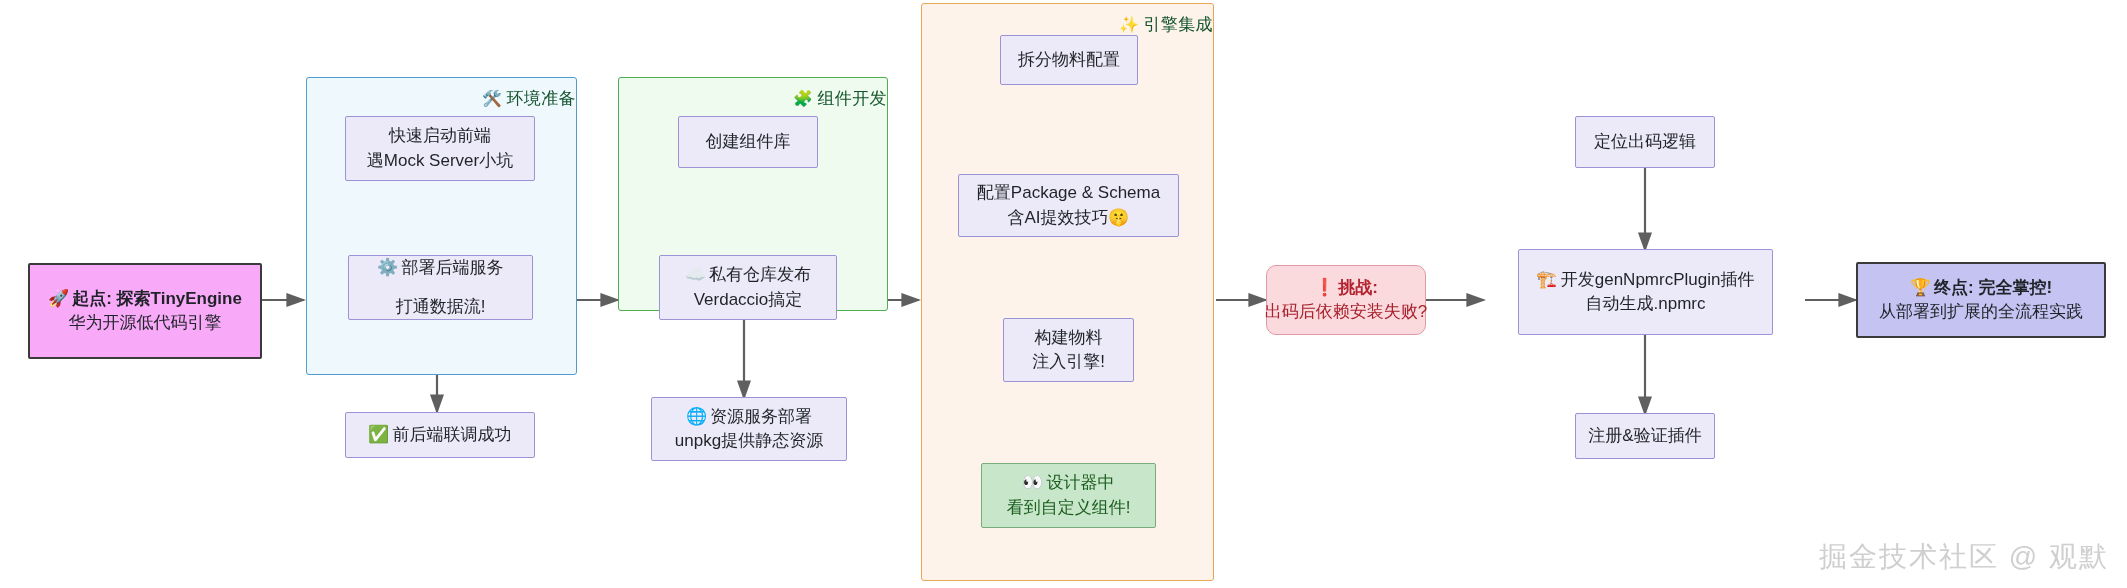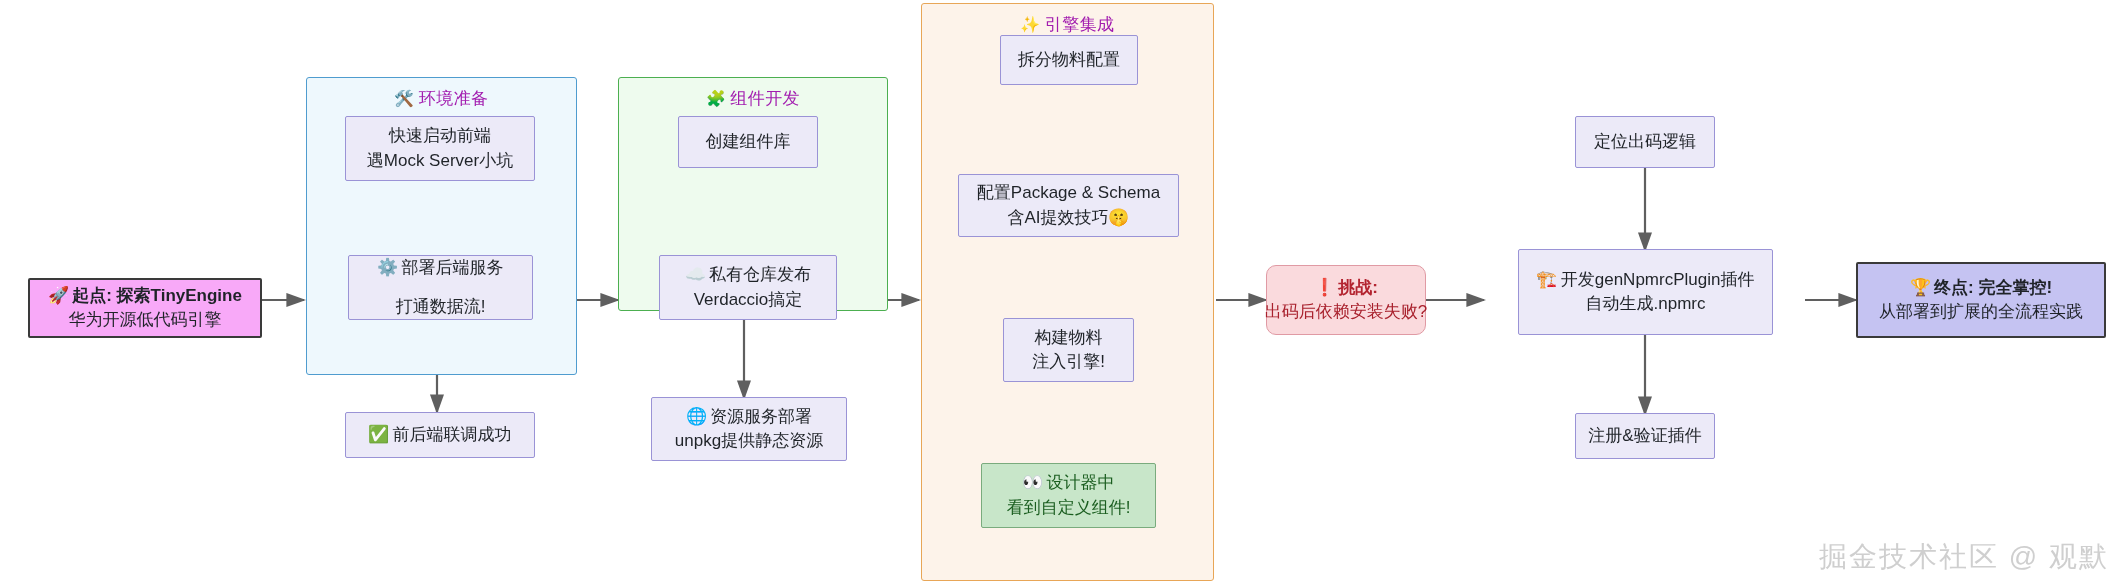--- a/index.html
+++ b/index.html
@@ -27,23 +27,23 @@
     position: absolute;
     box-sizing: border-box;
     border: 1.5px solid #888;
     border-radius: 3px;
   }
   .subgraph-title {
     position: absolute;
     top: 9px;
     left: 0;
     width: 100%;
-    text-align: center;
+    text-align: right;
     font-size: 17px;
-    color: #a21caf;
+    color: #14532d;
     letter-spacing: 0.4px;
     white-space: nowrap;
   }
   .subgraph-title .ico { margin-right: 4px; font-size: 16px; }
 
   .node {
     position: absolute;
     box-sizing: border-box;
     display: flex;
     flex-direction: column;
@@ -133,21 +133,21 @@
 
       <path d="M1068,98 L1068,175"></path>
       <path d="M1068,237 L1068,320"></path>
       <path d="M1068,382 L1068,464"></path>
 
       <path d="M1645,167 L1645,250"></path>
       <path d="M1645,334 L1645,414"></path>
     </g>
   </svg>
 
-  <div class="node start" style="left:28px; top:278px; width:234px; height:60px;">
+  <div class="node start" style="left:28px; top:263px; width:234px; height:96px;">
     <div class="line">
       <span class="ico">🚀</span><span>起点: 探索TinyEngine</span>
     </div>
     <div class="line sub">华为开源低代码引擎</div>
   </div>
 
   <div class="subgraph" style="left:306px; top:77px; width:271px; height:298px; background:#eef8fd; border-color:#4f9ccf;">
     <div class="subgraph-title">
       <span class="ico">🛠️</span><span>环境准备</span>
     </div>

